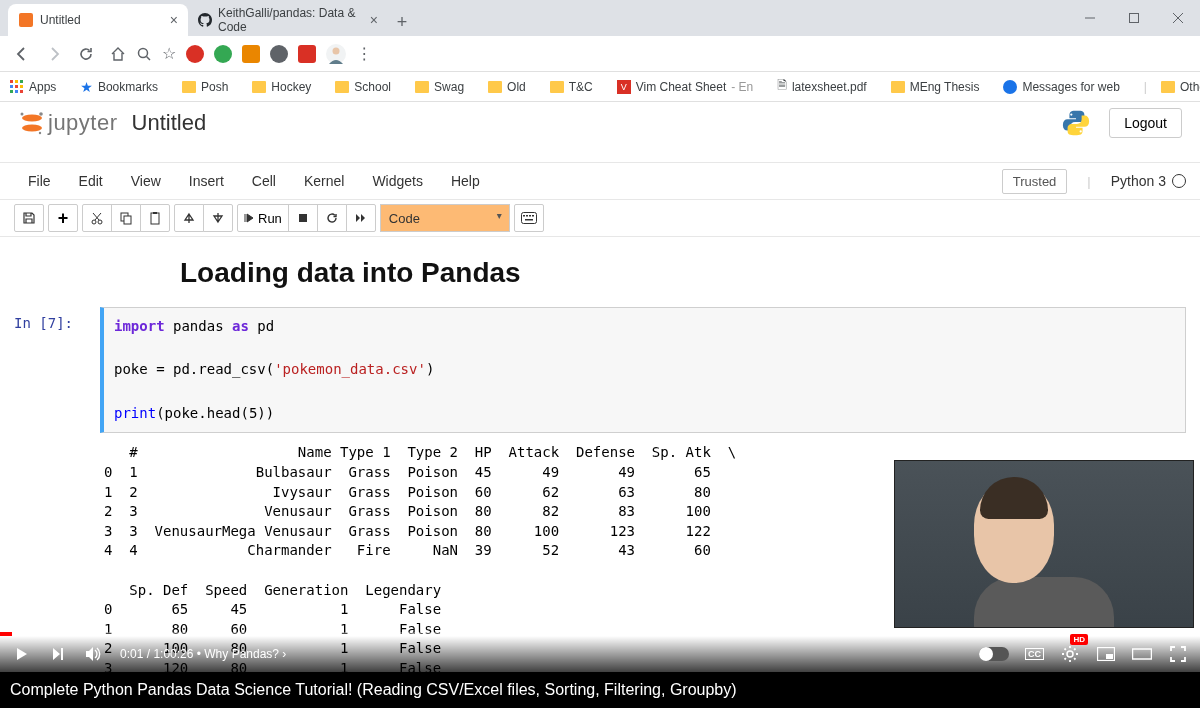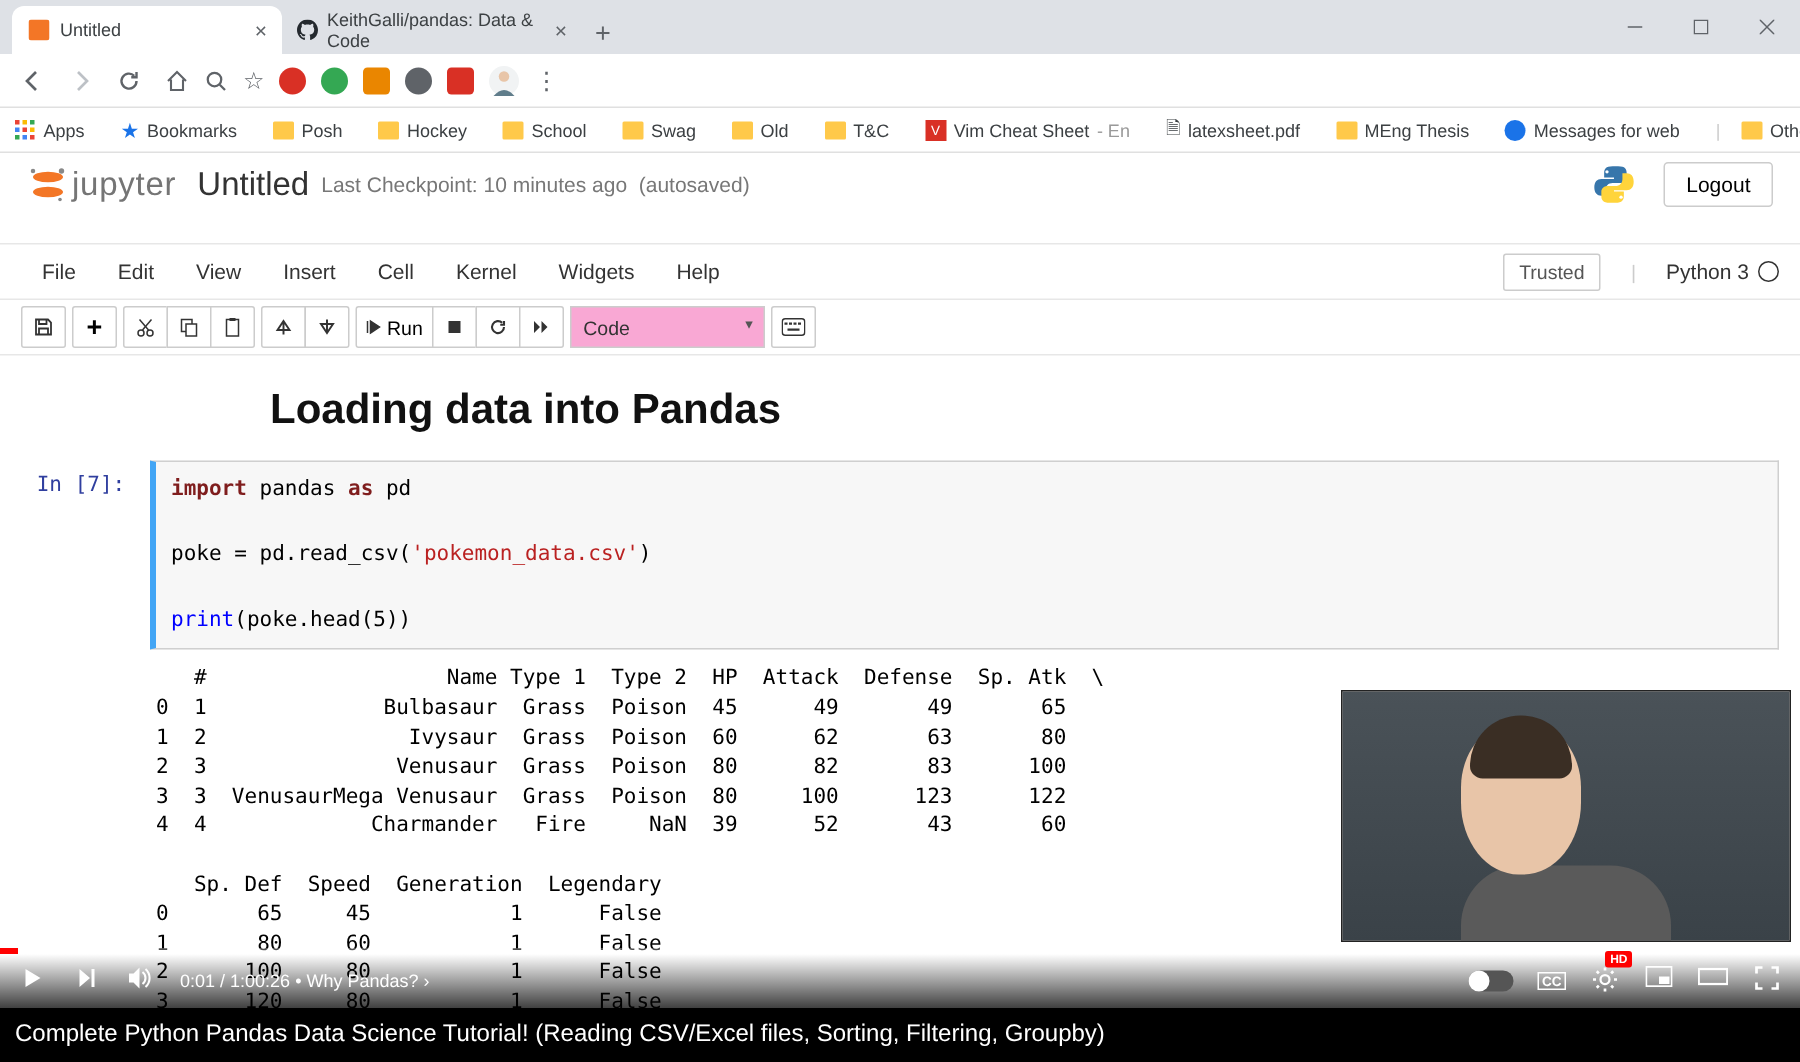--- a/index.html
+++ b/index.html
@@ -43,42 +43,42 @@
 .trusted { border: 1px solid #ccc; padding: 4px 10px; font-size: 13px; border-radius: 2px; color: #555; }
 .kernel-ind { display: flex; align-items: center; gap: 6px; font-size: 14px; color: #333; }
 .kernel-circle { width: 14px; height: 14px; border: 1.5px solid #333; border-radius: 50%; }
 
 .jup-toolbar { padding: 4px 14px; display: flex; align-items: center; gap: 4px; border-bottom: 1px solid #e7e7e7; }
 .tb-btn { border: 1px solid #ccc; background: #fff; height: 28px; min-width: 30px; display: flex; align-items: center; justify-content: center; border-radius: 2px; font-size: 13px; padding: 0 6px; }
 .tb-group { display: flex; }
 .tb-group .tb-btn { border-radius: 0; margin-left: -1px; }
 .tb-group .tb-btn:first-child { border-radius: 2px 0 0 2px; margin-left: 0; }
 .tb-group .tb-btn:last-child { border-radius: 0 2px 2px 0; }
-.tb-select { border: 1px solid #ccc; height: 28px; padding: 0 20px 0 8px; font-size: 13px; min-width: 130px; appearance: none; background: #f9a8d4; position: relative; }
+.tb-select { border: 1px solid #ccc; height: 28px; padding: 0 20px 0 8px; font-size: 13px; min-width: 130px; appearance: none; background: #fdba74; position: relative; }
 .tb-select-wrap { position: relative; }
 .tb-select-wrap::after { content: "▾"; position: absolute; right: 8px; top: 6px; font-size: 10px; color: #555; pointer-events: none; }
 
 
 .notebook { padding: 12px 0 0 0; overflow: hidden; }
 .heading { font-size: 28px; font-weight: 700; color: #111; padding: 8px 20px 18px 180px; }
 .cell { display: flex; padding: 0 14px; }
-.prompt { width: 90px; text-align: center; padding: 8px 10px 0 0; font-family: "Menlo", "Consolas", monospace; font-size: 14px; color: #303f9f; }
+.prompt { width: 90px; text-align: left; padding: 8px 10px 0 0; font-family: "Menlo", "Consolas", monospace; font-size: 14px; color: #303f9f; }
 .cell-body { flex: 1; }
 .input-area { border: 1px solid #cfcfcf; background: #f7f7f7; padding: 8px 10px; font-family: "Menlo", "Consolas", monospace; font-size: 14px; line-height: 1.55; border-left: 4px solid #42a5f5; margin-left: -4px; }
-.kw { color: #7f1d1d; font-weight: bold; }
+.kw { color: #6d28d9; font-weight: bold; }
 .nm { color: #000; }
 .str { color: #ba2121; }
 .fn { color: #0000ff; }
 .output-area { font-family: "Menlo", "Consolas", monospace; font-size: 14px; line-height: 1.4; padding: 10px 0 0 0; white-space: pre; color: #000; }
 
 
 .video-scrubber { position: absolute; left: 0; right: 0; bottom: 72px; height: 4px; background: rgba(255,255,255,0.3); }
 .video-scrubber .played { height: 100%; width: 1%; background: #ff0000; }
 .video-controls { position: absolute; left: 0; right: 0; bottom: 36px; height: 36px; background: linear-gradient(transparent, rgba(0,0,0,0.75)); display: flex; align-items: center; padding: 0 12px; color: #fff; gap: 16px; font-size: 13px; }
-.vc-btn { width: 20px; height: 20px; display: flex; justify-content: center; }
+.vc-btn { width: 20px; height: 20px; display: flex; align-items: center; justify-content: center; }
 .vc-time { font-family: Arial; font-size: 12px; }
 .vc-right { margin-left: auto; display: flex; align-items: center; gap: 16px; }
 .cc { border: 1px solid #fff; font-size: 9px; padding: 0 2px; font-weight: bold; }
 .toggle { width: 30px; height: 14px; background: #555; border-radius: 7px; position: relative; }
 .toggle::after { content: ""; width: 14px; height: 14px; background: #fff; border-radius: 50%; position: absolute; left: 0; top: 0; }
 .video-title { position: absolute; left: 0; right: 0; bottom: 0; height: 36px; background: #000; color: #fff; display: flex; align-items: center; padding: 0 10px; font-size: 16px; font-weight: 500; }
 
 
 .webcam { position: absolute; right: 6px; bottom: 80px; width: 300px; height: 168px; background: linear-gradient(#4a5258, #3a4248); border: 1px solid #222; overflow: hidden; }
 .presenter { position: absolute; left: 50%; bottom: -10px; transform: translateX(-50%); }
@@ -252,21 +252,20 @@
     <svg width="28" height="28" viewBox="0 0 28 28">
       <ellipse cx="14" cy="9" rx="10" ry="3.5" fill="#f37626"></ellipse>
       <ellipse cx="14" cy="19" rx="10" ry="3.5" fill="#f37626"></ellipse>
       <circle cx="4" cy="5" r="1.5" fill="#888"></circle>
       <circle cx="23" cy="5" r="1.8" fill="#888"></circle>
       <circle cx="22" cy="24" r="1.2" fill="#888"></circle>
     </svg>
     <span style="letter-spacing:0.5px;">jupyter</span>
   </div>
   <span class="jup-title">Untitled</span>
-  <span class="jup-checkpoint"><span>Last Checkpoint: 10 minutes ago</span> &nbsp;<span>(autosaved)</span></span>
   <div class="jup-right">
     <svg class="python-logo" viewBox="0 0 32 32">
       <path d="M15 3c-5 0-6 2-6 5v3h7v1H7c-3 0-5 2-5 6s2 6 5 6h3v-4c0-3 2-5 5-5h6c2 0 4-2 4-4V8c0-3-1-5-6-5h-4z" fill="#3776ab"></path>
       <circle cx="11" cy="7" r="1.2" fill="#fff"></circle>
       <path d="M17 29c5 0 6-2 6-5v-3h-7v-1h9c3 0 5-2 5-6s-2-6-5-6h-3v4c0 3-2 5-5 5h-6c-2 0-4 2-4 4v3c0 3 1 5 6 5h4z" fill="#ffd43b"></path>
       <circle cx="21" cy="25" r="1.2" fill="#fff"></circle>
     </svg>
     <button class="logout-btn">Logout</button>
   </div>
 </div>

